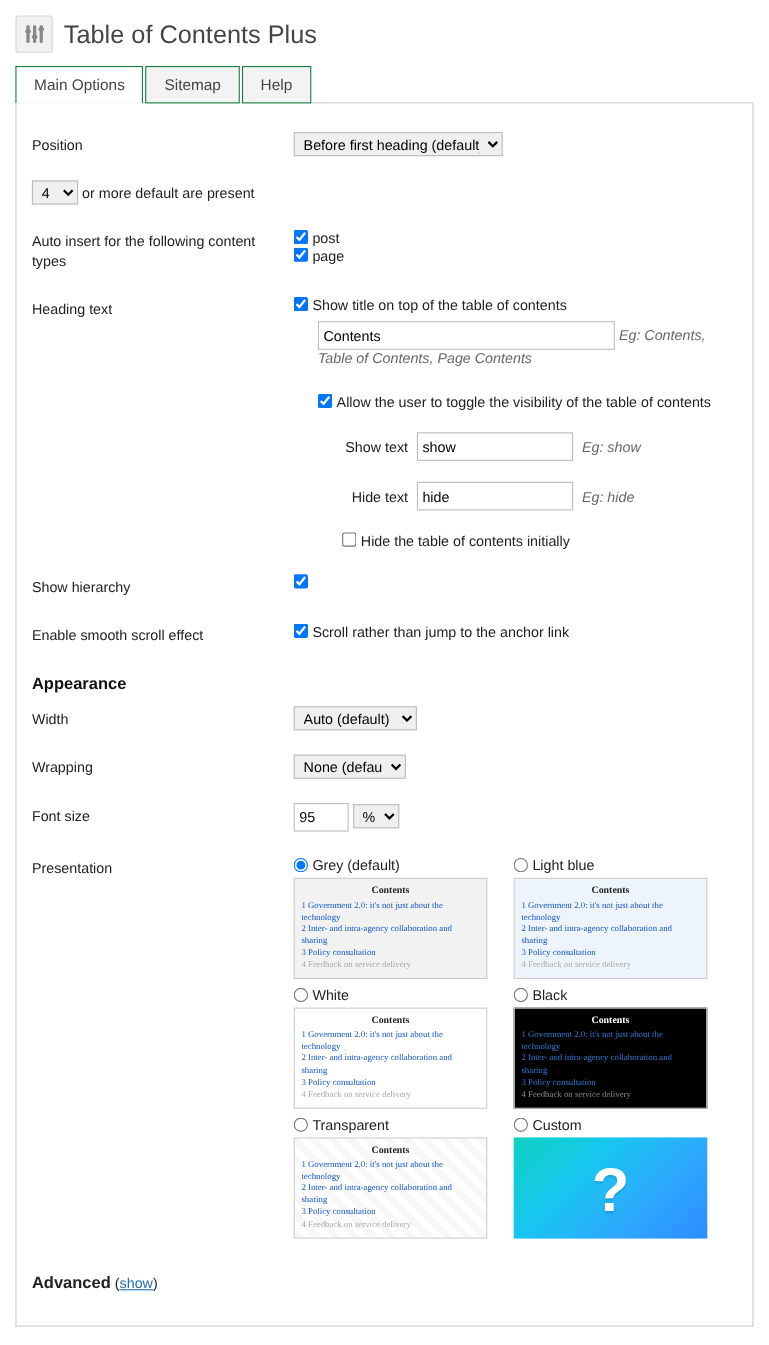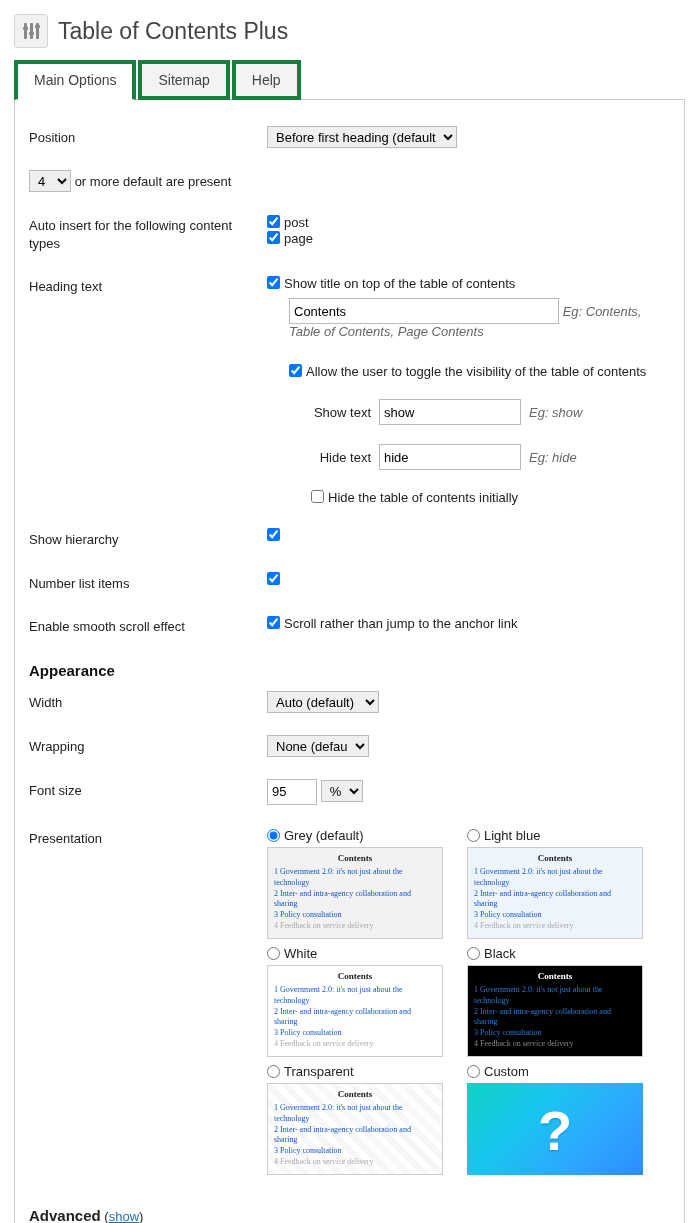--- a/index.html
+++ b/index.html
@@ -37,21 +37,21 @@
     color: #444;
     margin: 0;
   }
   .nav-tabs {
     border-bottom: 1px solid #ccc;
     margin: 0 0 0;
     display: flex;
   }
   .nav-tab {
     padding: 8px 16px;
-    border: 4px solid #15803d;
+    border: 1px solid #15803d;
     background: #f3f3f3;
     cursor: pointer;
     font-size: 14px;
     color: #444;
     position: relative;
     margin-bottom: -1px;
     margin-right: 2px;
   }
   .nav-tab.active {
     background: #fff;
@@ -304,26 +304,20 @@
       </div>
     </div>
 
     <div class="form-row">
       <div class="form-label">Show hierarchy</div>
       <div class="form-field">
         <input type="checkbox" checked="" style="">
       </div>
     </div>
 
-    <div class="form-row">
-      <div class="form-label">Number list items</div>
-      <div class="form-field">
-        <input type="checkbox" checked="" style="">
-      </div>
-    </div>
 
     <div class="form-row">
       <div class="form-label">Enable smooth scroll effect</div>
       <div class="form-field">
         <label>
             <input type="checkbox" checked="" style="">
             <span>Scroll rather than jump to the anchor link</span>
           </label>
       </div>
     </div>

